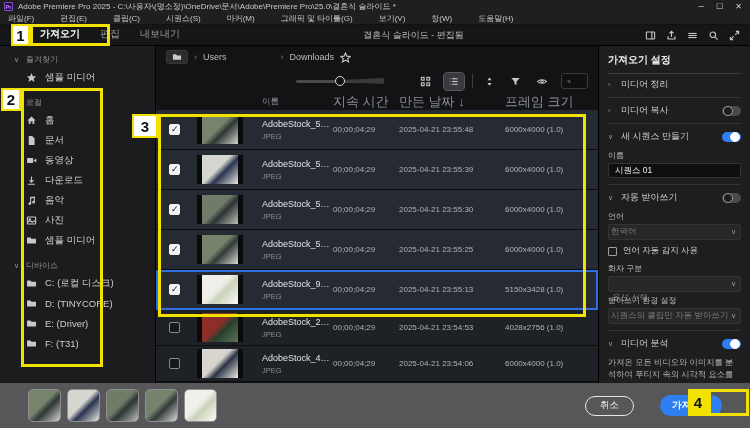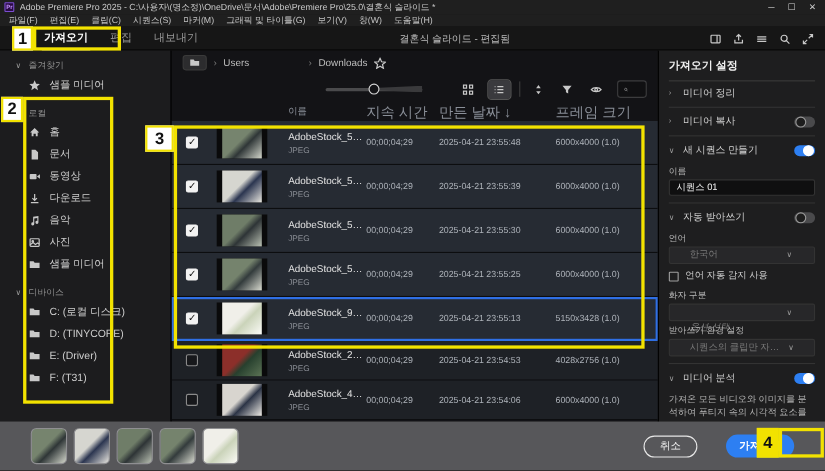--- a/index.html
+++ b/index.html
@@ -8,21 +8,21 @@
   .app { position:relative; width:750px; height:428px; background:#1d1d1d; overflow:hidden; color:#d8d8d8; }
 
   
   .titlebar { height:13px; background:#1f1f1f; display:flex; align-items:center; padding:0 4px; font-size:8px; color:#c9c9c9; }
   .pr-icon { width:9px; height:9px; background:#2a0a45; color:#c493ff; font-size:5.5px; font-weight:bold; display:flex; align-items:center; justify-content:center; border:1px solid #7b4fd0; border-radius:1px; margin-right:5px; flex:0 0 auto;}
   .title-text { white-space:nowrap; overflow:hidden; flex:1; }
   .win-controls { display:flex; gap:12px; margin-right:4px; color:#cfcfcf; font-size:8px; }
   .win-controls span { cursor:default; }
 
   
-  .menubar { height:12px; background:#1f1f1f; display:flex; align-items:center; gap:11px; padding:0 8px; font-size:8px; color:#c4c4c4; border-bottom:1px solid #111; }
+  .menubar { height:12px; background:#1f1f1f; display:flex; align-items:center; gap:26px; padding:0 8px; font-size:8px; color:#c4c4c4; border-bottom:1px solid #111; }
 
   
   .modebar { height:21px; background:#161616; display:flex; align-items:center; padding:0 10px; border-bottom:1px solid #000; }
   .mode-tabs { display:flex; gap:16px; margin-left:28px; }
   .mode-tab { font-size:10px; color:#9b9b9b; padding:3px 2px; }
   .mode-tab.active { color:#fff; font-weight:bold; border-bottom:2px solid #d3d3d3; }
   .doc-title { flex:1; text-align:center; font-size:9px; color:#bdbdbd; }
   .mode-icons { display:flex; gap:10px; align-items:center; }
   .mode-icons svg { display:block; }
 
@@ -82,21 +82,21 @@
   .rp-row { display:flex; align-items:center; gap:6px; height:21px; color:#d2d2d2; }
   .rp-row .grow { flex:1; }
   .rp-sep { border-top:1px solid #333; margin:2px 0; }
   .chev { color:#9a9a9a; font-size:7px; width:7px; }
   .toggle { width:19px; height:10px; border-radius:6px; background:#4a4a4c; position:relative; }
   .toggle::after { content:""; position:absolute; width:8px; height:8px; border-radius:50%; background:#1d1d1d; border:1px solid #9a9a9a; top:0; left:1px; }
   .toggle.on { background:#2d7ff2; }
   .toggle.on::after { left:auto; right:1px; background:#fff; border-color:#fff; }
   .rp-label { font-size:8px; color:#b9b9b9; margin:3px 0 2px 0; }
   .rp-input { height:15px; background:#0f0f10; border:1px solid #333; border-radius:2px; color:#f0f0f0; font-size:8.5px; padding:0 6px; width:100%; display:flex; align-items:center; }
-  .rp-select { height:16px; background:#272729; border:1px solid #333; border-radius:2px; color:#7a7a7a; font-size:8.5px; padding:0 18px; display:flex; align-items:center; justify-content:space-between; }
+  .rp-select { height:16px; background:#272729; border:1px solid #333; border-radius:2px; color:#7a7a7a; font-size:8.5px; padding:0 2px; display:flex; align-items:center; justify-content:space-between; }
   .rp-select .val { overflow:hidden; white-space:nowrap; text-overflow:ellipsis; }
   .rp-select.italic .val { font-style:italic;margin-top:28px; }
   .rp-check { display:flex; align-items:center; gap:6px; height:18px; color:#d2d2d2; font-size:8.5px; margin:2px 0; }
   .rp-checkbox { width:9px; height:9px; border:1px solid #a0a0a0; border-radius:1px; background:transparent; }
   .rp-desc { font-size:8.3px; color:#b5b5b5; line-height:1.5; margin-top:2px; }
 
   
   .footer { height:45px; background:#57575a; display:flex; align-items:center; padding:0 28px; gap:6px; }
   .fthumb { width:33px; height:33px; border-radius:5px; border:1px solid #8f8f92; }
   .footer-spacer { flex:1; }

